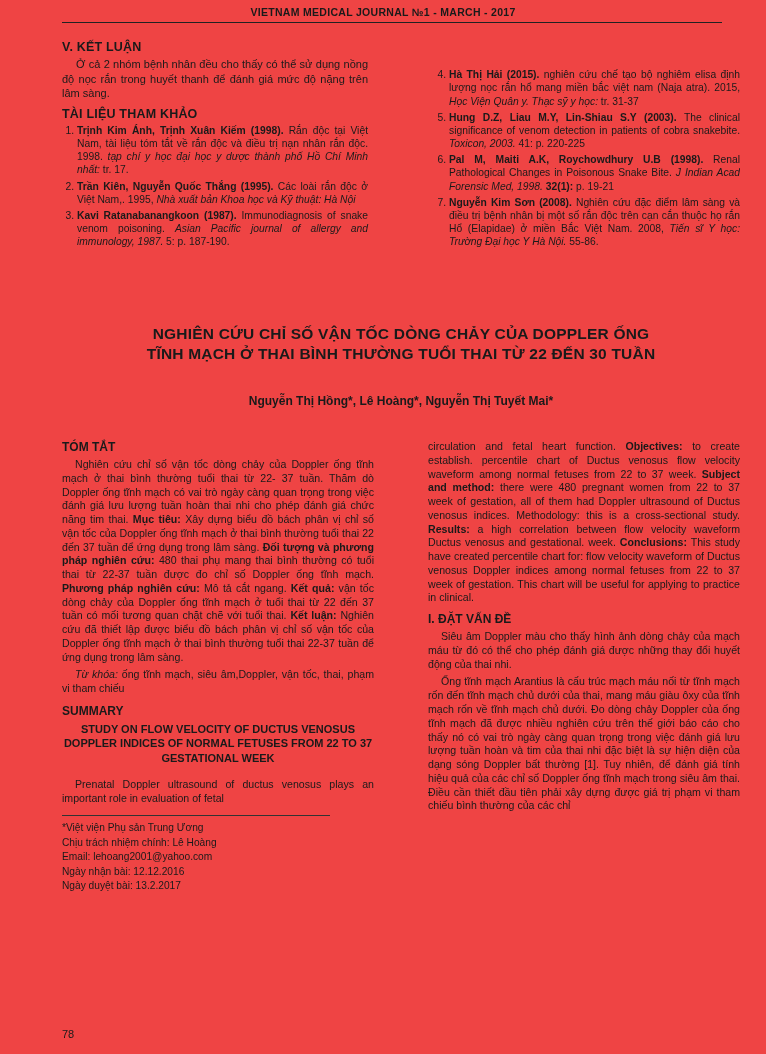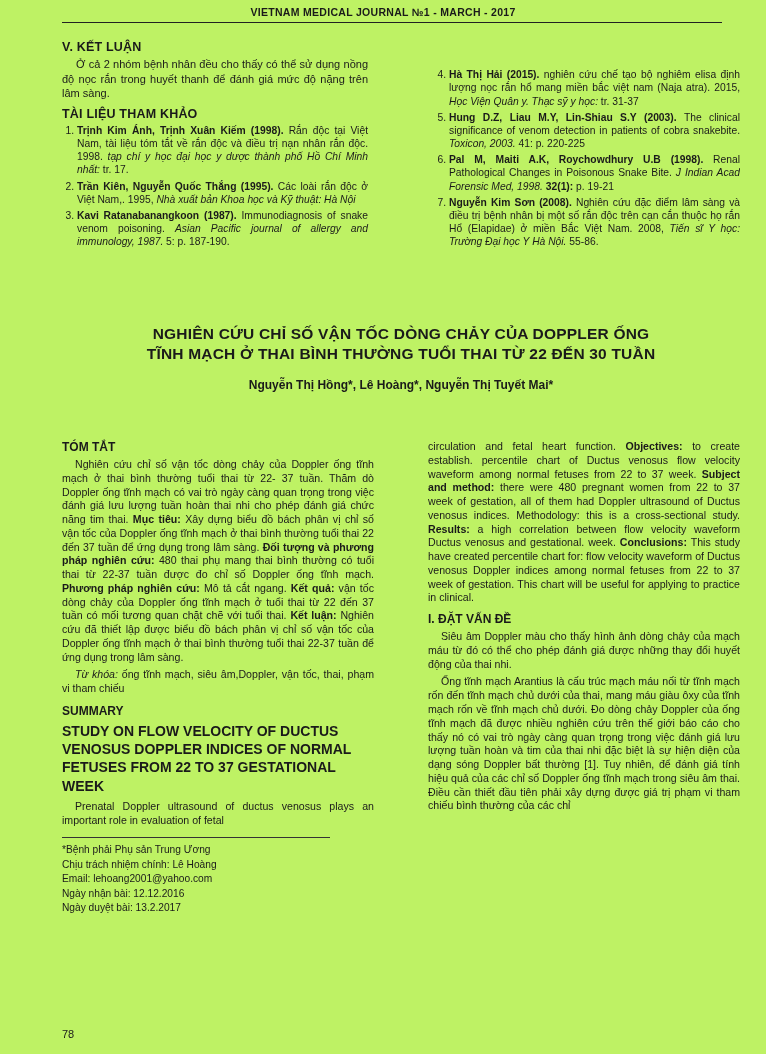--- a/index.html
+++ b/index.html
@@ -7,21 +7,21 @@
   body {
     width: 766px; height: 1054px;
     background: #ffffff;
     font-family: "Liberation Sans", sans-serif;
     color: #1a1a1a;
     position: relative;
     overflow: hidden;
   }
   .page {
     position: absolute; inset: 0;
-    background: #bef264;
+    background: #ef4444;
   }
   
   .running-head {
     position: absolute; top: 6px; left: 0; right: 0;
     text-align: center;
     font-size: 10.5px;
     font-weight: bold;
     letter-spacing: .3px;
     font-family: "Liberation Sans", sans-serif;
   }
@@ -71,21 +71,21 @@
     text-align: center;
   }
   .art-title {
     font-size: 15.5px;
     font-weight: bold;
     line-height: 1.32;
     letter-spacing: .2px;
     margin: 0;
   }
   .authors {
-    margin-top: 12px;
+    margin-top: 28px;
     font-size: 12px;
     font-weight: bold;
     line-height: 1.45;
     text-align: center;
   }
   
   .cols-abs {
     position: absolute;
     top: 440px; left: 62px; right: 26px;
     display: flex;
@@ -98,25 +98,25 @@
   }
   p.abs {
     font-size: 10.6px;
     line-height: 1.3;
     text-align: justify;
     margin: 0 0 4px 0;
     text-indent: 13px;
   }
   p.abs.noind { text-indent: 0; }
   .summary-title {
-    font-size: 14px;
-    font-weight: bold;
-    text-align: left;
+    font-size: 11px;
+    font-weight: bold;
+    text-align: center;
     line-height: 1.3;
-    margin: 0 0 5px 0;
+    margin: 0 0 13px 0;
   }
   .footnote {
     margin-top: 10px;
     font-size: 10.2px;
     line-height: 1.42;
     border-top: 1px solid #333;
     padding-top: 5px;
     width: 86%;
   }
   .footnote div { white-space: nowrap; }
@@ -178,21 +178,21 @@
     <div class="col left">
       <h3 class="sub">TÓM TẮT</h3>
       <p class="abs">Nghiên cứu chỉ số vận tốc dòng chảy của Doppler ống tĩnh mạch ở thai bình thường tuổi thai từ 22- 37 tuần. Thăm dò Doppler ống tĩnh mạch có vai trò ngày càng quan trọng trong việc đánh giá lưu lượng tuần hoàn thai nhi cho phép đánh giá chức năng tim thai. <span class="b">Mục tiêu:</span> Xây dựng biểu đồ bách phân vị chỉ số vận tốc của Doppler ống tĩnh mạch ở thai bình thường tuổi thai 22 đến 37 tuần để ứng dụng trong lâm sàng. <span class="b">Đối tượng và phương pháp nghiên cứu:</span> 480 thai phụ mang thai bình thường có tuổi thai từ 22-37 tuần được đo chỉ số Doppler ống tĩnh mạch. <span class="b">Phương pháp nghiên cứu:</span> Mô tả cắt ngang. <span class="b">Kết quả:</span> vận tốc dòng chảy của Doppler ống tĩnh mạch ở tuổi thai từ 22 đến 37 tuần có mối tương quan chặt chẽ với tuổi thai. <span class="b">Kết luận:</span> Nghiên cứu đã thiết lập được biểu đồ bách phân vị chỉ số vận tốc của Doppler ống tĩnh mạch ở thai bình thường tuổi thai 22-37 tuần để ứng dụng trong lâm sàng.</p>
       <p class="abs"><span class="i">Từ khóa:</span> ống tĩnh mạch, siêu âm,Doppler, vận tốc, thai, phạm vi tham chiếu</p>
 
       <h3 class="sub" style="margin-top:8px">SUMMARY</h3>
       <div class="summary-title">STUDY ON FLOW VELOCITY OF DUCTUS VENOSUS DOPPLER INDICES OF NORMAL FETUSES FROM 22 TO 37 GESTATIONAL WEEK</div>
       <p class="abs">Prenatal Doppler ultrasound of ductus venosus plays an important role in evaluation of fetal</p>
 
       <div class="footnote">
-        <div>*Bệnh phải Phụ sản Trung Ương</div>
+        <div>*Việt viện Phụ sản Trung Ương</div>
         <div>Chịu trách nhiệm chính: Lê Hoàng</div>
         <div>Email: lehoang2001@yahoo.com</div>
         <div>Ngày nhận bài: 12.12.2016</div>
         <div>Ngày duyệt bài: 13.2.2017</div>
       </div>
     </div>
 
     <div class="col right clip-right">
       <p class="abs noind">circulation and fetal heart function. <span class="b">Objectives:</span> to create establish. percentile chart of Ductus venosus flow velocity waveform among normal fetuses from 22 to 37 week. <span class="b">Subject and method:</span> there were 480 pregnant women from 22 to 37 week of gestation, all of them had Doppler ultrasound of Ductus venosus indices. Methodology: this is a cross-sectional study. <span class="b">Results:</span> a high correlation between flow velocity waveform Ductus venosus and gestational. week. <span class="b">Conclusions:</span> This study have created percentile chart for: flow velocity waveform of Ductus venosus Doppler indices among normal fetuses from 22 to 37 week of gestation. This chart will be useful for applying to practice in clinical.</p>
       <h3 class="sub" style="margin-top:7px">I. ĐẶT VẤN ĐỀ</h3>

